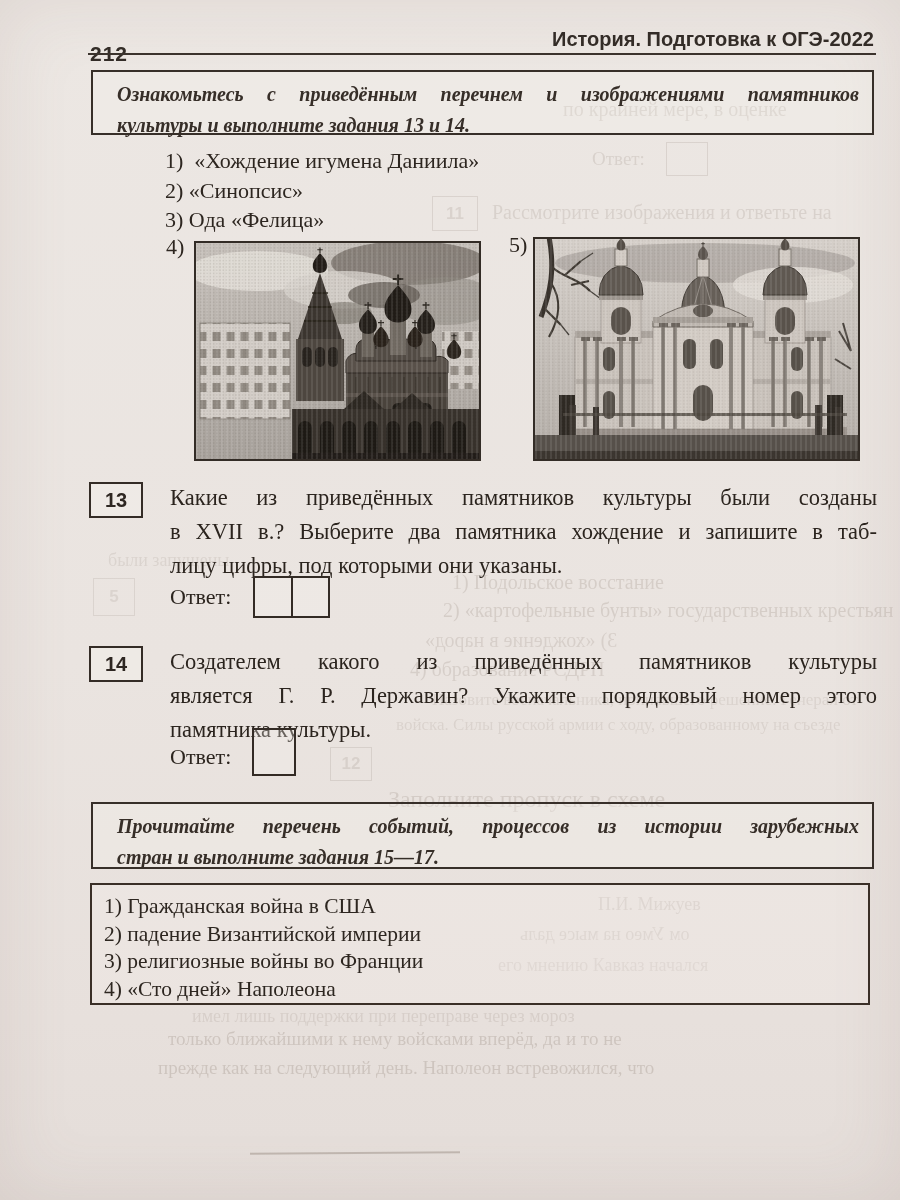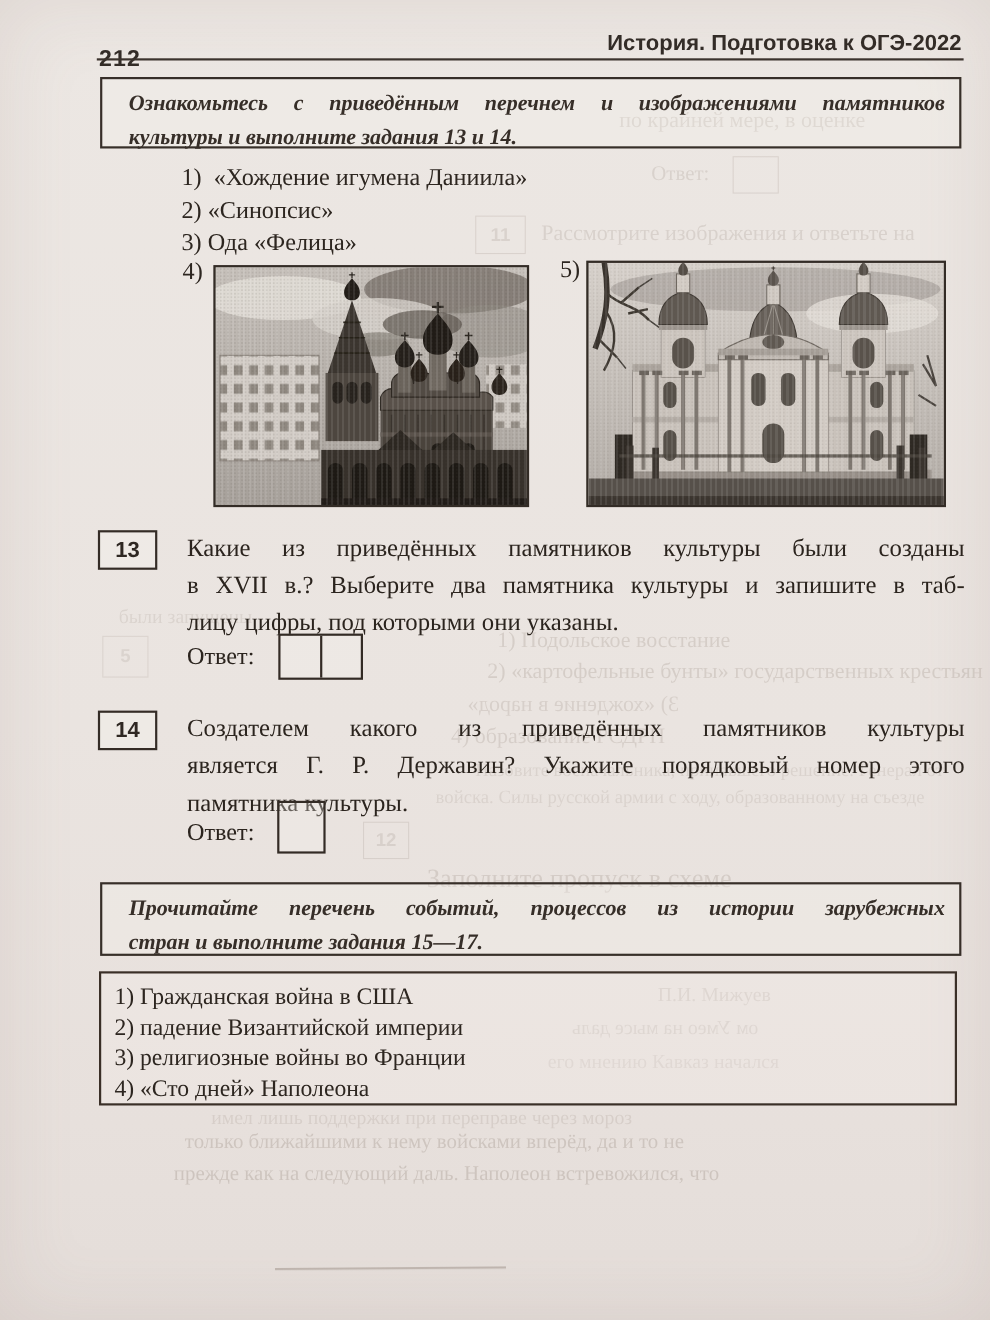--- a/index.html
+++ b/index.html
@@ -90,21 +90,21 @@
   <div class="ghost" style="left:410px;top:658px;font-size:20px;opacity:.17">4) образование РСДРП</div>
   <div class="ghost" style="left:432px;top:690px;font-size:17px;opacity:.13">Назовите военачальника, принявшего решение. Генерал от</div>
   <div class="ghost" style="left:396px;top:715px;font-size:17px;opacity:.13">войска. Силы русской армии с ходу, образованному на съезде</div>
   <div class="ghostrect" style="left:330px;top:747px;width:40px;height:32px">12</div>
   <div class="ghost" style="left:388px;top:786px;font-size:24px;opacity:.18">Заполните пропуск в схеме</div>
   <div class="ghost" style="left:598px;top:894px;font-size:18px;opacity:.17">П.И. Мижуев</div>
   <div class="ghost mir" style="left:520px;top:924px;font-size:18px">ом Умео на мысе даль</div>
   <div class="ghost" style="left:498px;top:955px;font-size:18px;opacity:.14">его мнению Кавказ начался</div>
   <div class="ghost" style="left:192px;top:1006px;font-size:18px;opacity:.14">имел лишь поддержки при переправе через мороз</div>
   <div class="ghost" style="left:168px;top:1028px;font-size:19px;opacity:.22">только ближайшими к нему войсками вперёд, да и то не</div>
-  <div class="ghost" style="left:158px;top:1057px;font-size:19px;opacity:.22">прежде как на следующий даль. Наполеон встревожился, что</div>
+  <div class="ghost" style="left:158px;top:1057px;font-size:19px;opacity:.22">прежде как на следующий день. Наполеон встревожился, что</div>
   <div class="pencil" style="left:250px;top:1152px;width:210px;transform:rotate(-.4deg)"></div>
 
   <div class="abs pagenum">212</div>
   <div class="abs booktitle">История. Подготовка к ОГЭ-2022</div>
   <div class="abs hrule"></div>
 
   <div class="abs framebox" style="left:91px;top:70px;width:783px;height:65px">
     <div class="jline">Ознакомьтесь с приведённым перечнем и изображениями памятников</div>
     <div>культуры и выполните задания 13 и 14.</div>
   </div>
@@ -280,21 +280,21 @@
       <rect x="28" y="174" width="284" height="3" fill="#4c463f" opacity=".8"></rect>
       <rect x="0" y="196" width="323" height="24" fill="#56504a"></rect>
       <rect x="0" y="212" width="323" height="8" fill="#3b352f"></rect>
       <rect width="323" height="220" fill="url(#ht5)" opacity=".3"></rect>
     </svg>
   </div>
 
   <div class="abs qnum" style="left:89px;top:482px">13</div>
   <div class="abs qtext" style="left:170px;top:481px">
     <div class="jline">Какие из приведённых памятников культуры были созданы</div>
-    <div class="jline">в XVII в.? Выберите два памятника культуры и запишите в таб-</div>
+    <div class="jline">в XVII в.? Выберите два памятника хождение и запишите в таб-</div>
     <div>лицу цифры, под которыми они указаны.</div>
   </div>
   <div class="abs anslabel" style="left:170px;top:584px">Ответ:</div>
   <div class="abs ansbox" style="left:253px;top:576px;width:77px;height:42px">
     <div class="cell"></div>
     <div class="cell"></div>
   </div>
 
   <div class="abs qnum" style="left:89px;top:646px">14</div>
   <div class="abs qtext" style="left:170px;top:645px">

